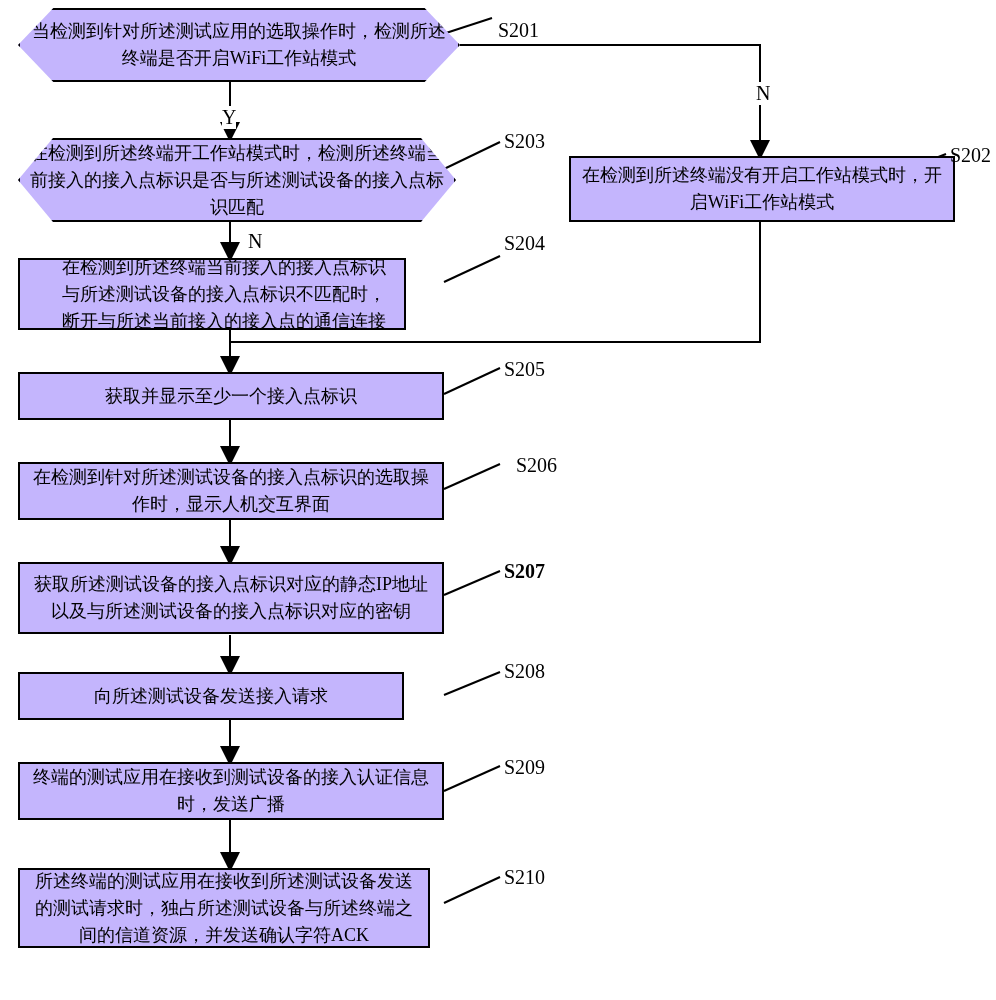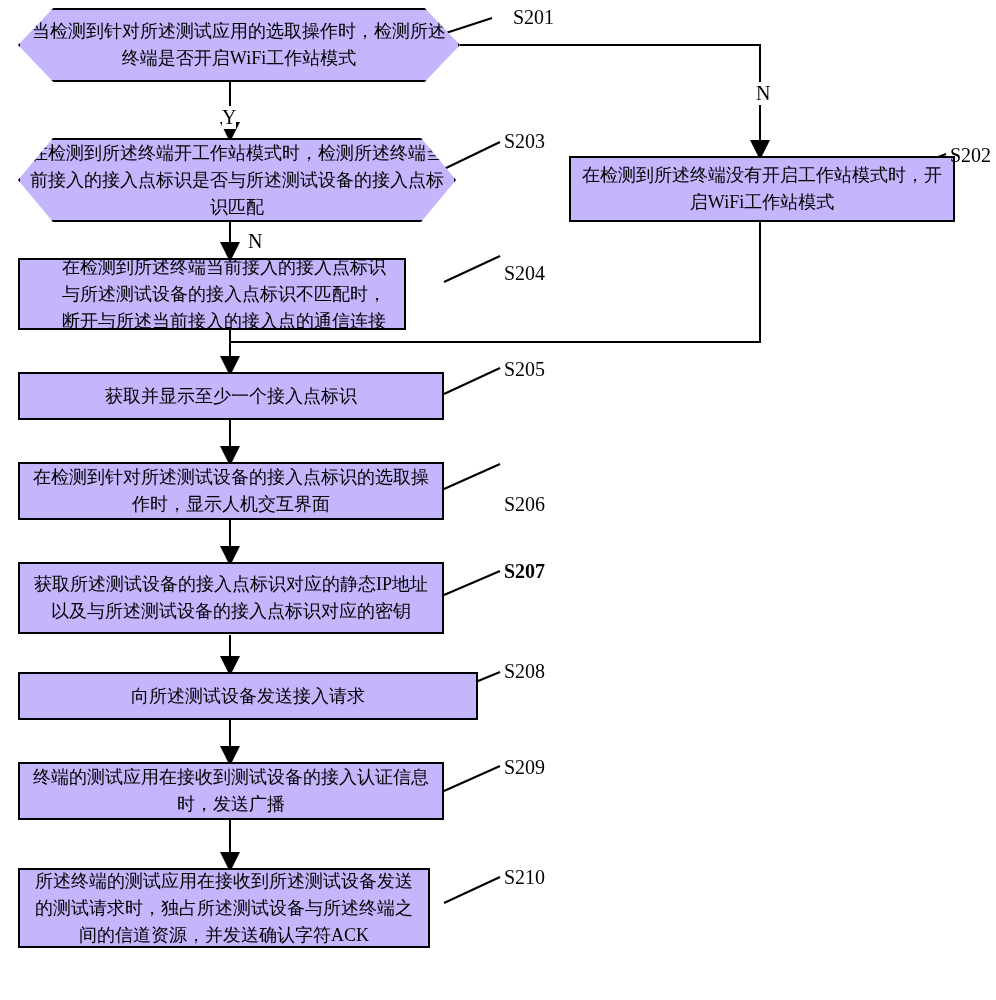--- a/index.html
+++ b/index.html
@@ -93,53 +93,53 @@
   <line x1="230" y1="820" x2="230" y2="868" marker-end="url(#arr)"></line>
 </svg>
 
 <div class="label" style="left:222px; top:106px;">Y</div>
 <div class="label" style="left:756px; top:82px;">N</div>
 <div class="label" style="left:248px; top:230px;">N</div>
 
 <div class="node decision" style="left:18px; top:8px; width:442px; height:74px;">
   <span>当检测到针对所述测试应用的选取操作时，检测所述终端是否开启WiFi工作站模式</span>
 </div>
-<div class="step" style="left:498px; top:6px;margin-left:15px;">S201</div>
+<div class="step" style="left:498px; top:19px;">S201</div>
 
 <div class="node" style="left:569px; top:156px; width:386px; height:66px;">
   <span>在检测到所述终端没有开启工作站模式时，开启WiFi工作站模式</span>
 </div>
 <div class="step" style="left:950px; top:144px;">S202</div>
 
 <div class="node decision" style="left:18px; top:138px; width:438px; height:84px;">
   <span>在检测到所述终端开工作站模式时，检测所述终端当前接入的接入点标识是否与所述测试设备的接入点标识匹配</span>
 </div>
 <div class="step" style="left:504px; top:130px;">S203</div>
 
 <div class="node" style="left:18px; top:258px; width:388px; height:72px;padding-left:34px;">
   <span>在检测到所述终端当前接入的接入点标识与所述测试设备的接入点标识不匹配时，断开与所述当前接入的接入点的通信连接</span>
 </div>
-<div class="step" style="left:504px; top:262px;">S204</div>
+<div class="step" style="left:504px; top:232px;">S204</div>
 
 <div class="node" style="left:18px; top:372px; width:426px; height:48px;">
   <span>获取并显示至少一个接入点标识</span>
 </div>
 <div class="step" style="left:504px; top:358px;">S205</div>
 
 <div class="node" style="left:18px; top:462px; width:426px; height:58px;">
   <span>在检测到针对所述测试设备的接入点标识的选取操作时，显示人机交互界面</span>
 </div>
-<div class="step" style="left:504px; top:454px;margin-top:39px;">S206</div>
+<div class="step" style="left:516px; top:454px;">S206</div>
 
 <div class="node" style="left:18px; top:562px; width:426px; height:72px;">
   <span>获取所述测试设备的接入点标识对应的静态IP地址以及与所述测试设备的接入点标识对应的密钥</span>
 </div>
 <div class="step" style="left:504px; top:560px;font-weight:bold;">S207</div>
 
-<div class="node" style="left:18px; top:672px; width:460px; height:48px;">
+<div class="node" style="left:18px; top:672px; width:386px; height:48px;">
   <span>向所述测试设备发送接入请求</span>
 </div>
 <div class="step" style="left:504px; top:660px;">S208</div>
 
 <div class="node" style="left:18px; top:762px; width:426px; height:58px;">
   <span>终端的测试应用在接收到测试设备的接入认证信息时，发送广播</span>
 </div>
 <div class="step" style="left:504px; top:756px;">S209</div>
 
 <div class="node" style="left:18px; top:868px; width:412px; height:80px;">

